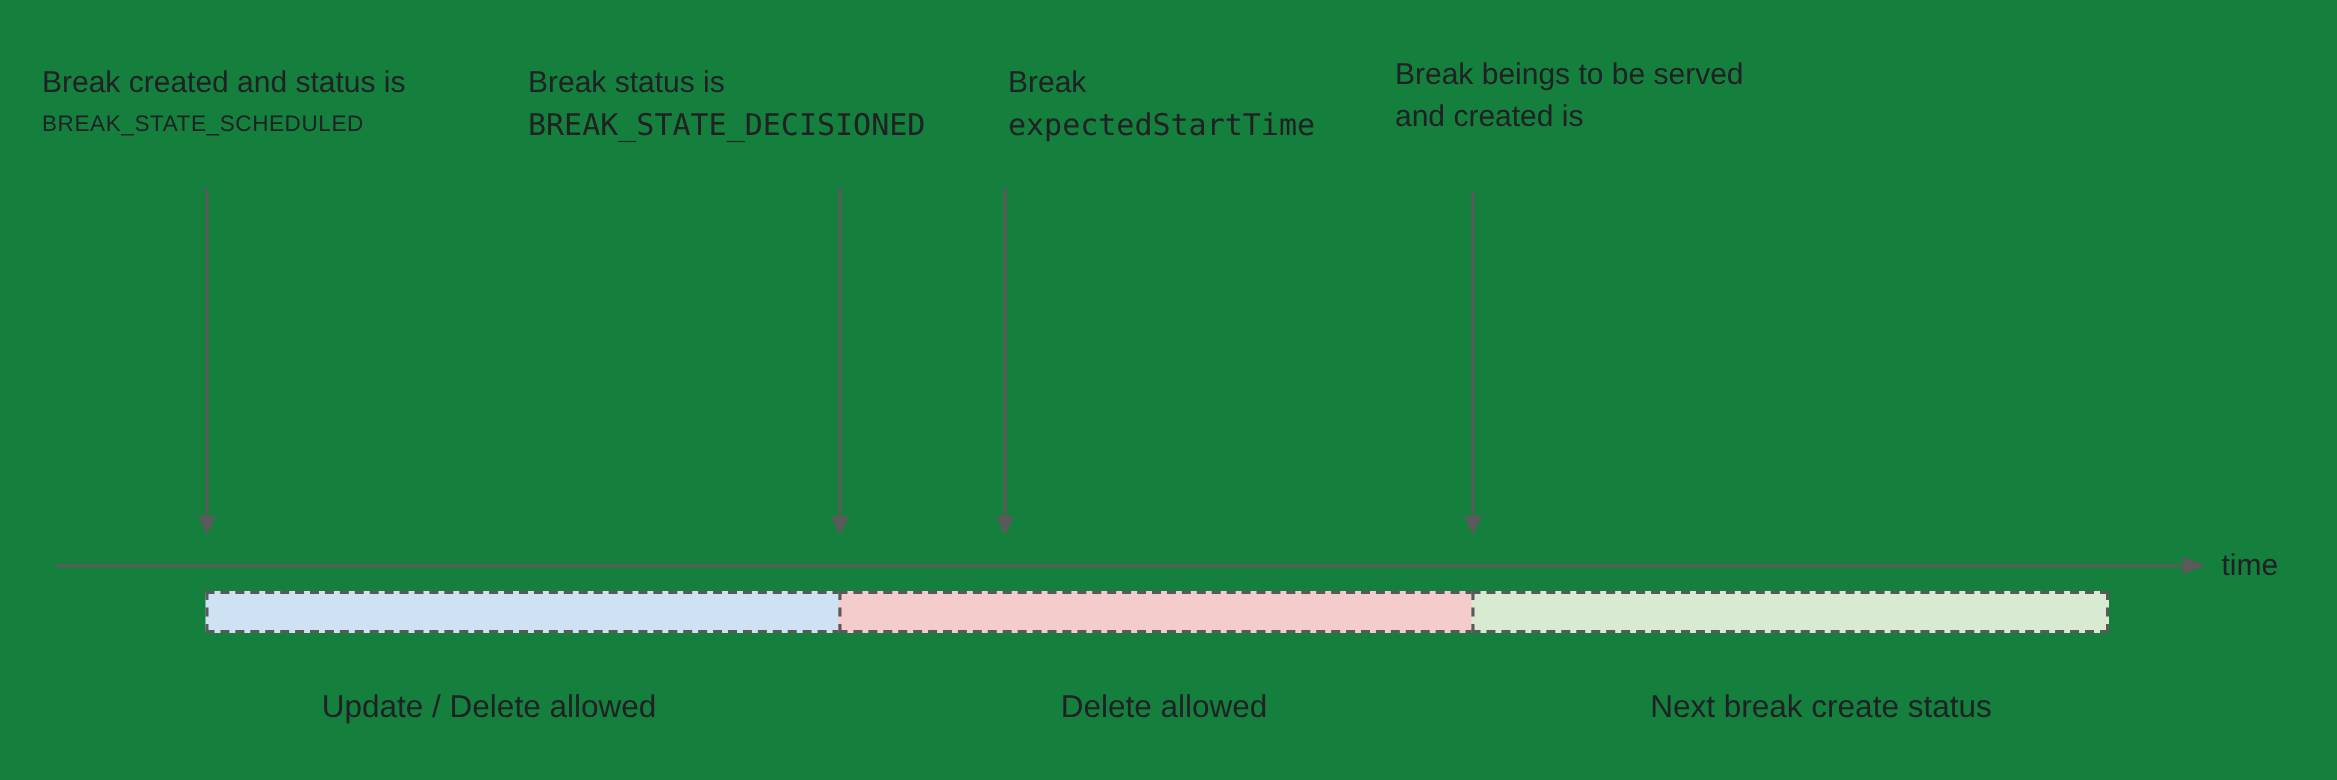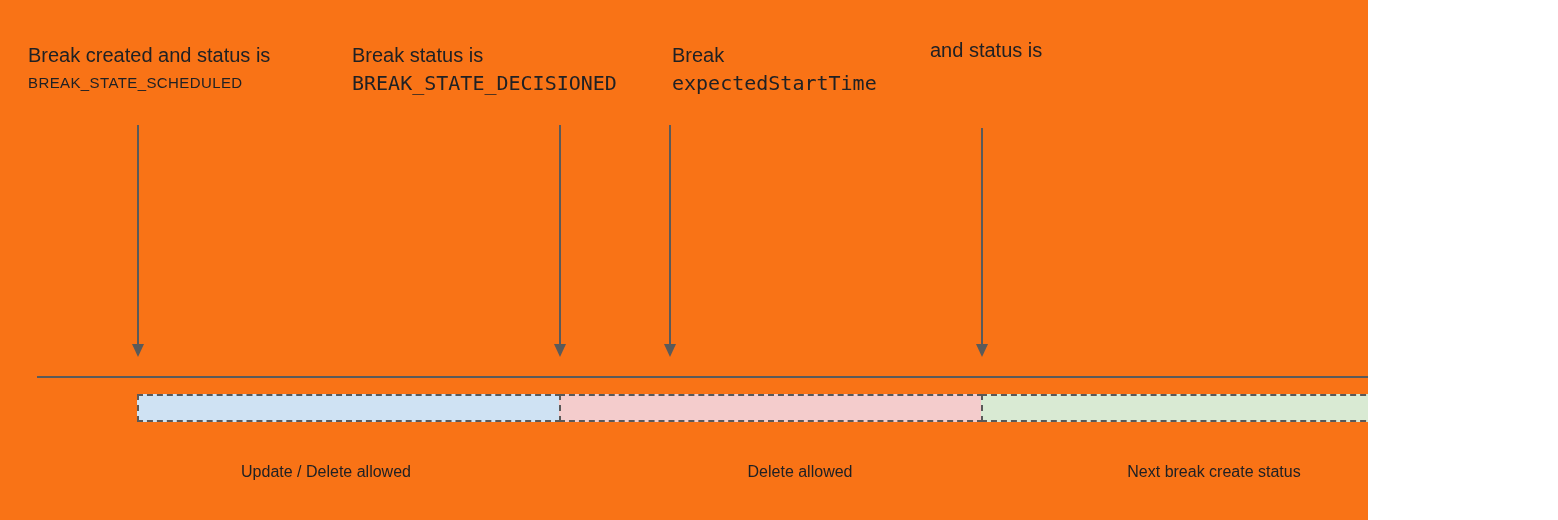--- a/index.html
+++ b/index.html
@@ -2,23 +2,23 @@
 <html><head>
 <meta charset="utf-8">
 <style>
   html, body {
     margin: 0;
     padding: 0;
     background: #ffffff;
   }
   .canvas {
     position: relative;
-    width: 1368px;
+    width: 1558px;
     height: 520px;
-    background: #f97316;
+    background: #15803d;
     overflow: hidden;
     font-family: "Liberation Sans", sans-serif;
     color: #202124;
   }
   .ann {
     position: absolute;
     white-space: nowrap;
   }
   .ann .sans {
     font-family: "Liberation Sans", sans-serif;
@@ -78,21 +78,21 @@
     position: absolute;
     top: 394px;
     height: 28px;
     box-sizing: border-box;
     border: 2px dashed #595959;
   }
   .seg-label {
     position: absolute;
     top: 459px;
     transform: translateX(-50%);
-    font-size: 16px;
+    font-size: 21px;
     line-height: 26px;
     white-space: nowrap;
   }
 </style>
 </head>
 <body>
 
 <div class="canvas">
 
   <div class="ann" style="left:28px; top:41px;">
@@ -104,21 +104,22 @@
     <div class="sans">Break</div>
     <div class="mono">expectedStartTime</div>
   </div>
 
   <div class="ann" style="left:352px; top:41px;">
     <div class="sans">Break status is</div>
     <div class="mono">BREAK_STATE_DECISIONED</div>
   </div>
 
   <div class="ann" style="left:930px; top:36px;">
-    <div class="sans">and status is</div>
+    <div class="sans">Break beings to be served</div>
+    <div class="sans">and created is</div>
   </div>
 
   <div class="varrow-line" style="left:137px; top:125px; height:219px;"></div>
   <div class="varrow-head" style="left:132px; top:344px;"></div>
 
   <div class="varrow-line" style="left:559px; top:125px; height:219px;"></div>
   <div class="varrow-head" style="left:554px; top:344px;"></div>
 
   <div class="varrow-line" style="left:669px; top:125px; height:219px;"></div>
   <div class="varrow-head" style="left:664px; top:344px;"></div>
@@ -128,16 +129,16 @@
 
   <div class="axis-line"></div>
   <div class="axis-head"></div>
   <div class="axis-label">time</div>
 
   <div class="segment" style="left: 137px; width: 424px; background-color: rgb(207, 226, 243);"></div>
   <div class="segment" style="left: 559px; width: 424px; background-color: rgb(244, 204, 204);"></div>
   <div class="segment" style="left: 981px; width: 425px; background-color: rgb(217, 234, 211);"></div>
 
   <div class="seg-label" style="left:326px;">Update / Delete allowed</div>
-  <div class="seg-label" style="left:800px;">Delete allowed</div>
+  <div class="seg-label" style="left:776px;">Delete allowed</div>
   <div class="seg-label" style="left:1214px;">Next break create status</div>
 
 </div>
 
 </body></html>

